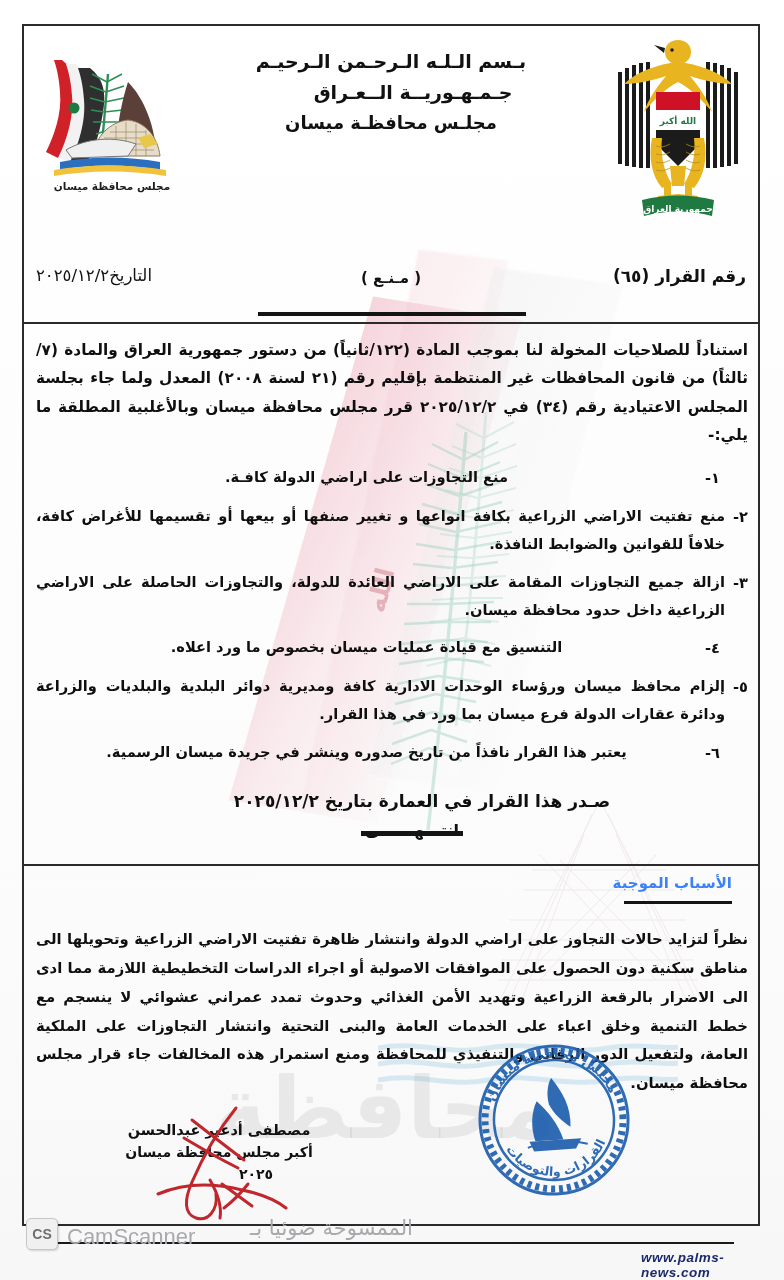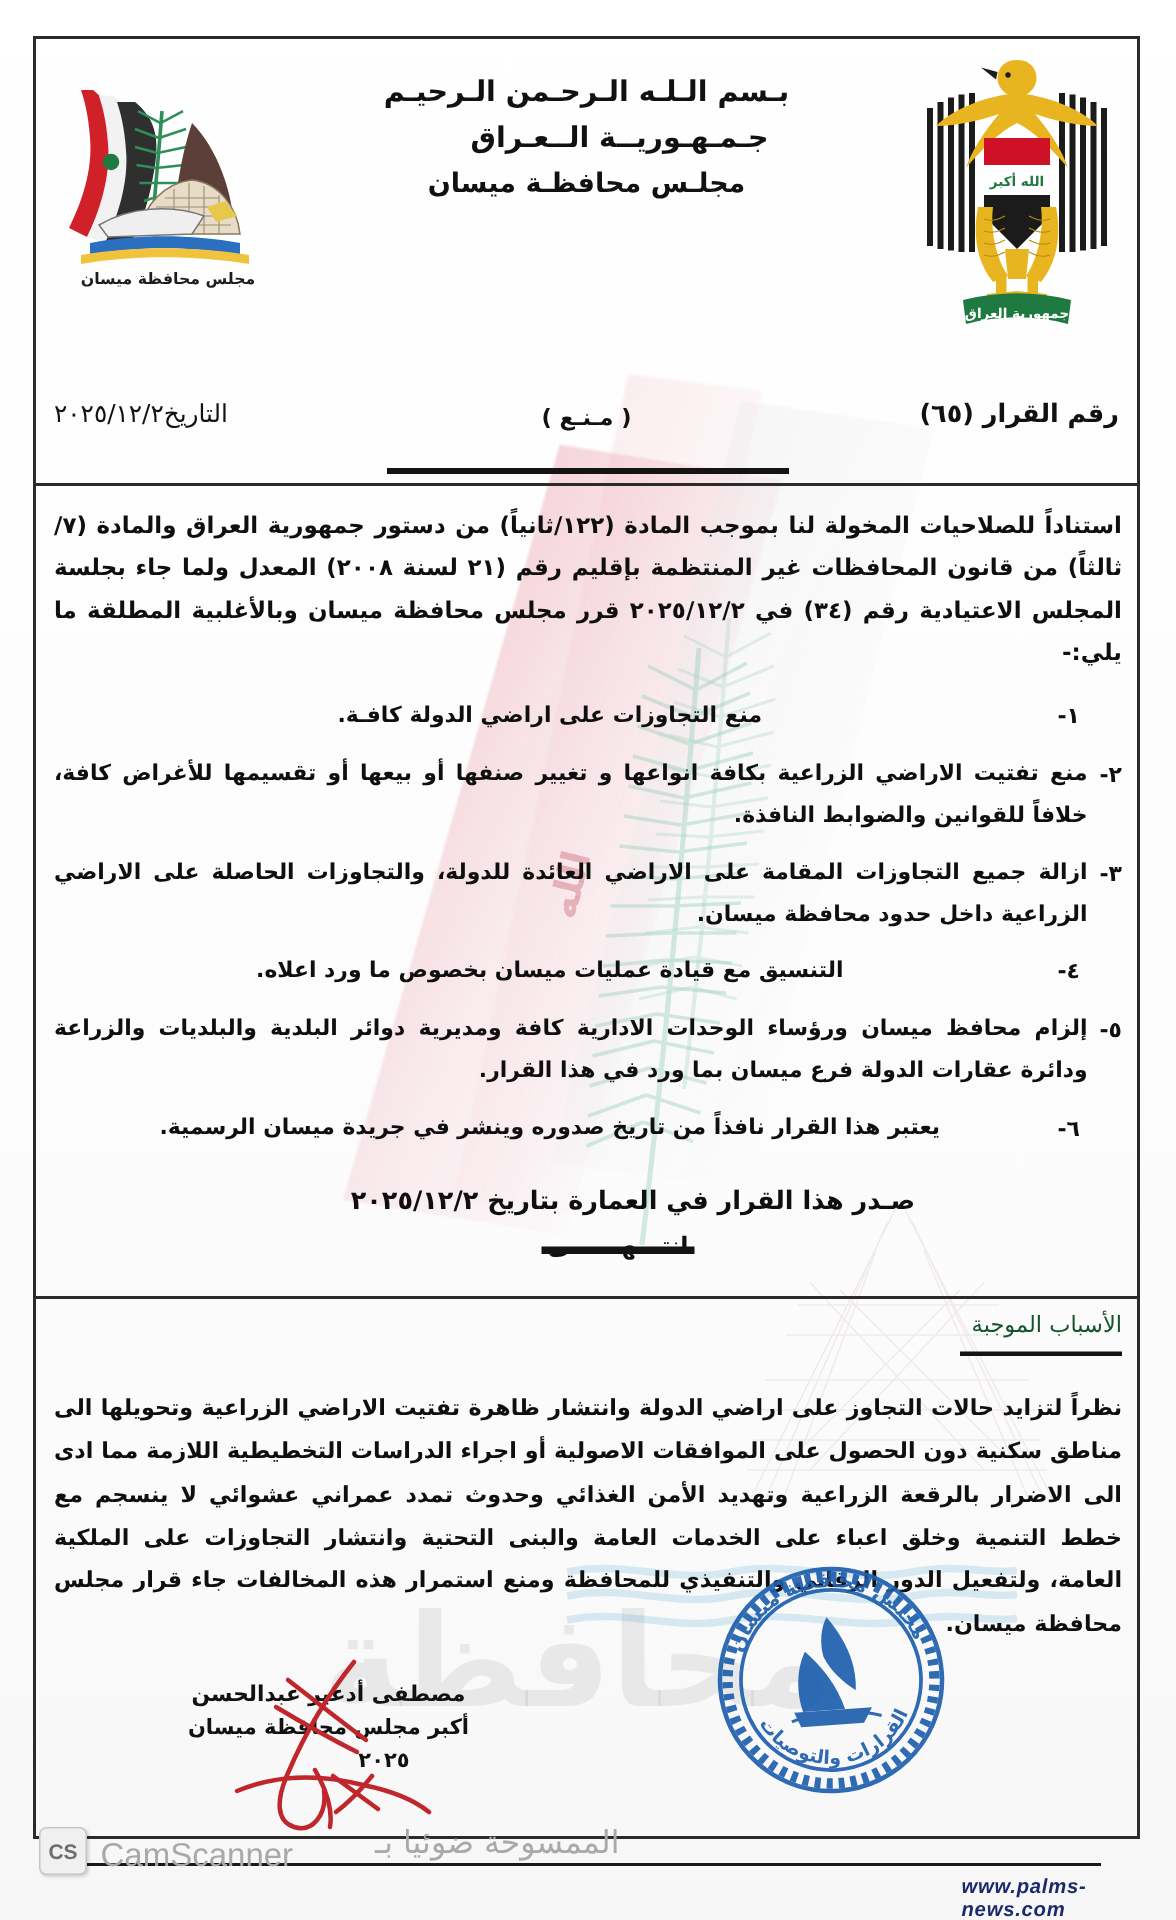--- a/index.html
+++ b/index.html
@@ -256,24 +256,24 @@
     content: "";
     position: absolute;
     left: -4px; right: -4px; bottom: 4px;
     height: 5px;
     background: #141414;
   }
 
   
   .reasons-head {
     position: absolute;
-    right: 36px; top: 874px;
+    right: 52px; top: 874px;
     font-size: 15px;
-    font-weight: normal;
-    color: #14532d;
+    font-weight: bold;
+    color: #3b82f6;
   }
   .reasons-head::after {
     content: "";
     position: absolute;
     right: 0; bottom: -12px;
     width: 108px; height: 3px;
     background: #141414;
   }
   .reasons-body {
     position: absolute;

